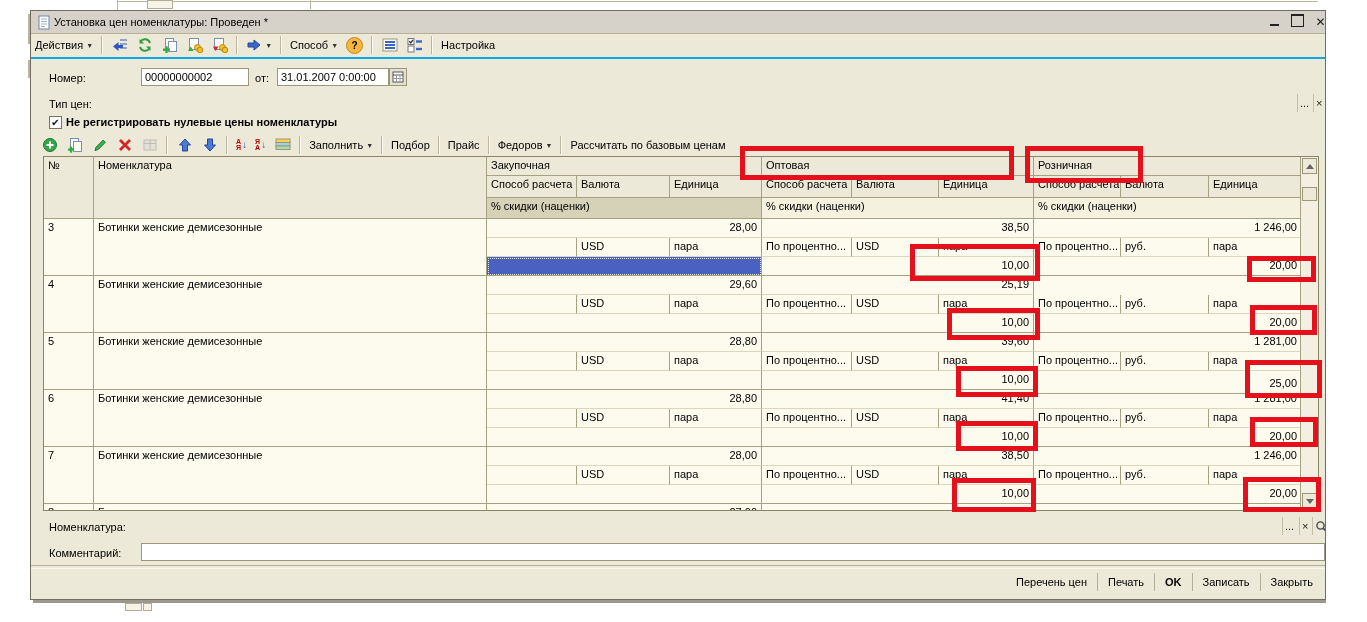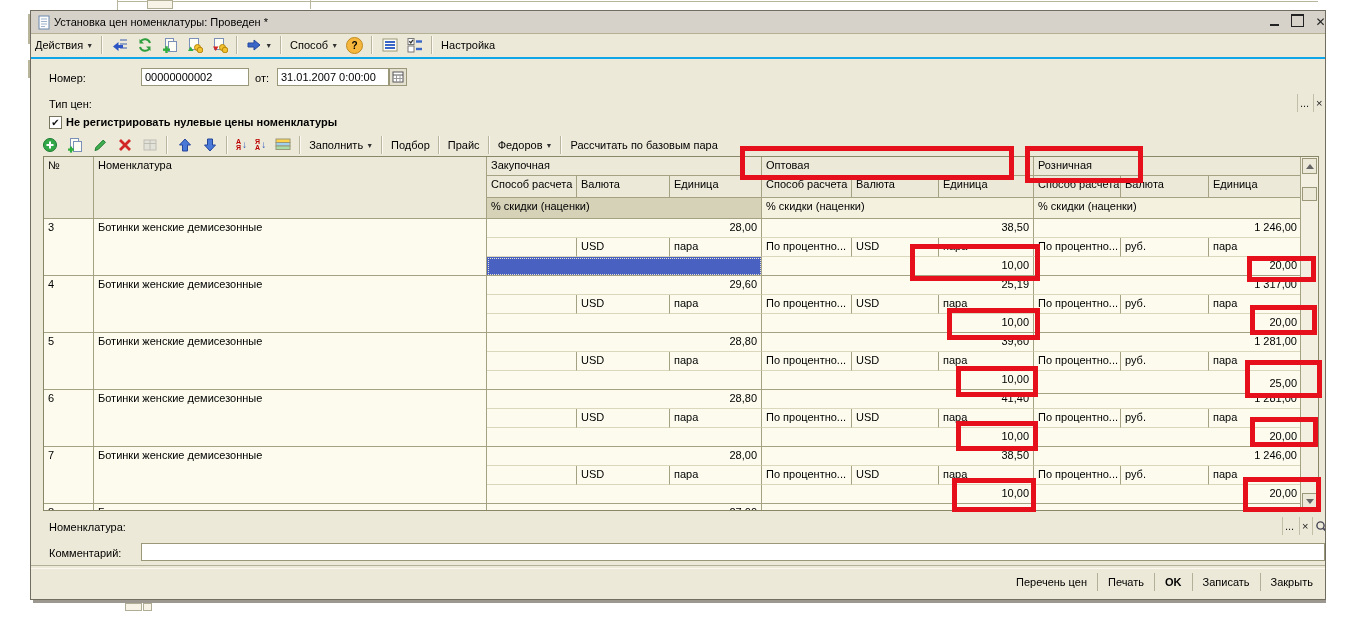--- a/index.html
+++ b/index.html
@@ -299,21 +299,21 @@
       <span class="sep"></span>
       <span class="tbtn">Подбор</span>
       <span class="sep"></span>
       <span class="tbtn">Прайс</span>
       <span class="sep"></span>
       <span class="tbtn">
           <span>Федоров</span>
           <span class="caret">▼</span>
         </span>
       <span class="sep"></span>
-      <span class="tbtn">Рассчитать по базовым пара</span>
+      <span class="tbtn">Рассчитать по базовым ценам</span>
     </div>
 
     <div class="grid">
       <div id="grid-inner" style="position:absolute;left:0;top:0;width:1258px;height:353px;">
           <div class="c hdr" style="left: 0px; top: 0px; width: 50px; height: 62px;">№</div>
           <div class="c hdr" style="left: 443px; top: 0px; width: 275px; height: 19px;">Закупочная</div>
           <div class="c hdr" style="left: 50px; top: 0px; width: 393px; height: 62px;">Номенклатура</div>
           <div class="c hdr" style="left: 443px; top: 19px; width: 90px; height: 22px;">Способ расчета</div>
           <div class="c hdr" style="left: 533px; top: 19px; width: 93px; height: 22px;">Валюта</div>
           <div class="c hdr" style="left: 626px; top: 19px; width: 92px; height: 22px;">Единица</div>
@@ -350,21 +350,20 @@
           <div class="c r light-b" style="left: 443px; top: 119px; width: 275px; height: 19px;">29,60</div>
           <div class="c light-b" style="left: 443px; top: 138px; width: 90px; height: 19px;"></div>
           <div class="c light-b" style="left: 533px; top: 138px; width: 93px; height: 19px;">USD</div>
           <div class="c light-b" style="left: 626px; top: 138px; width: 92px; height: 19px;">пара</div>
           <div class="c r dark-b" style="left: 443px; top: 157px; width: 275px; height: 19px;"></div>
           <div class="c r light-b" style="left: 718px; top: 119px; width: 272px; height: 19px;">25,19</div>
           <div class="c light-b" style="left: 718px; top: 138px; width: 90px; height: 19px;">По процентно...</div>
           <div class="c light-b" style="left: 808px; top: 138px; width: 87px; height: 19px;">USD</div>
           <div class="c light-b" style="left: 895px; top: 138px; width: 95px; height: 19px;">пара</div>
           <div class="c r dark-b" style="left: 718px; top: 157px; width: 272px; height: 19px;">10,00</div>
-          <div class="c r light-b" style="left: 990px; top: 119px; width: 268px; height: 19px;">1 317,00</div>
           <div class="c light-b" style="left: 990px; top: 138px; width: 87px; height: 19px;">По процентно...</div>
           <div class="c light-b" style="left: 1077px; top: 138px; width: 88px; height: 19px;">руб.</div>
           <div class="c light-b" style="left: 1165px; top: 138px; width: 93px; height: 19px;">пара</div>
           <div class="c r dark-b" style="left: 990px; top: 157px; width: 268px; height: 19px;">20,00</div>
           <div class="c dark-b" style="left: 0px; top: 176px; width: 50px; height: 57px;">5</div>
           <div class="c dark-b" style="left: 50px; top: 176px; width: 393px; height: 57px;">Ботинки женские демисезонные</div>
           <div class="c r light-b" style="left: 443px; top: 176px; width: 275px; height: 19px;">28,80</div>
           <div class="c light-b" style="left: 443px; top: 195px; width: 90px; height: 19px;"></div>
           <div class="c light-b" style="left: 533px; top: 195px; width: 93px; height: 19px;">USD</div>
           <div class="c light-b" style="left: 626px; top: 195px; width: 92px; height: 19px;">пара</div>

